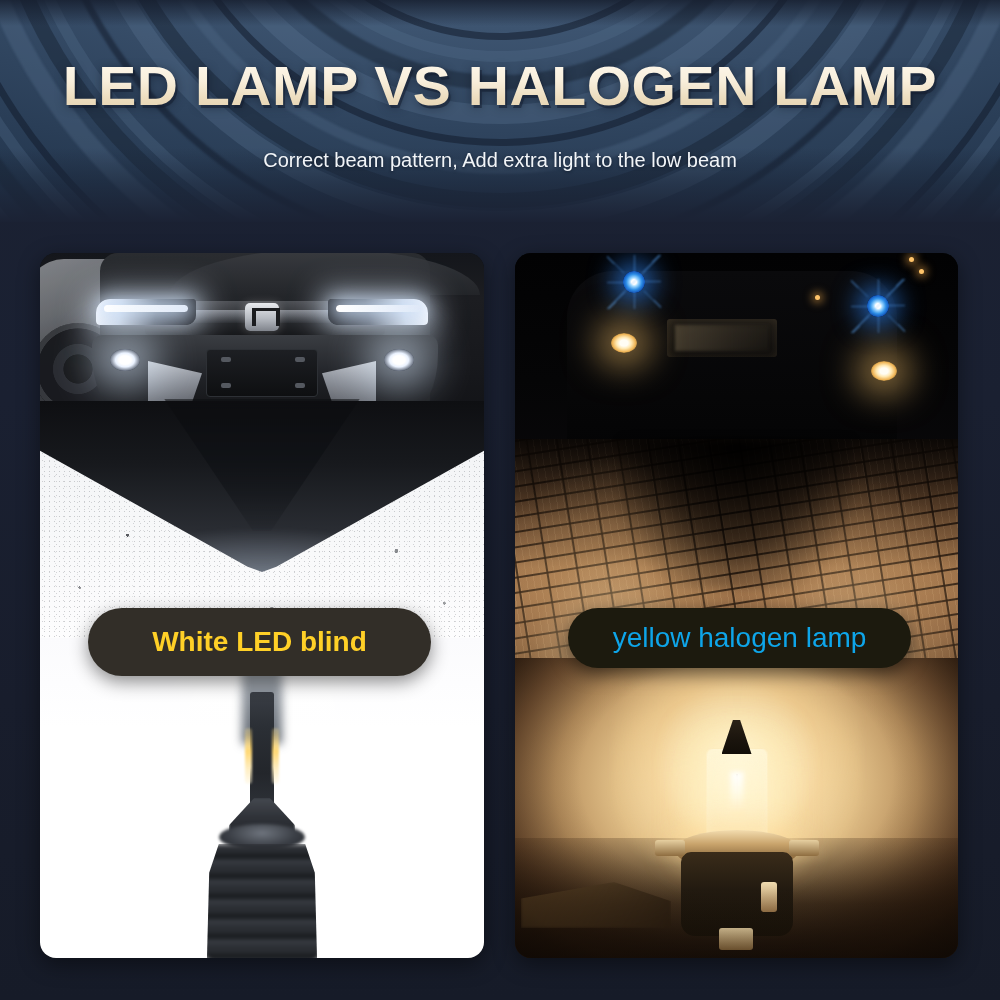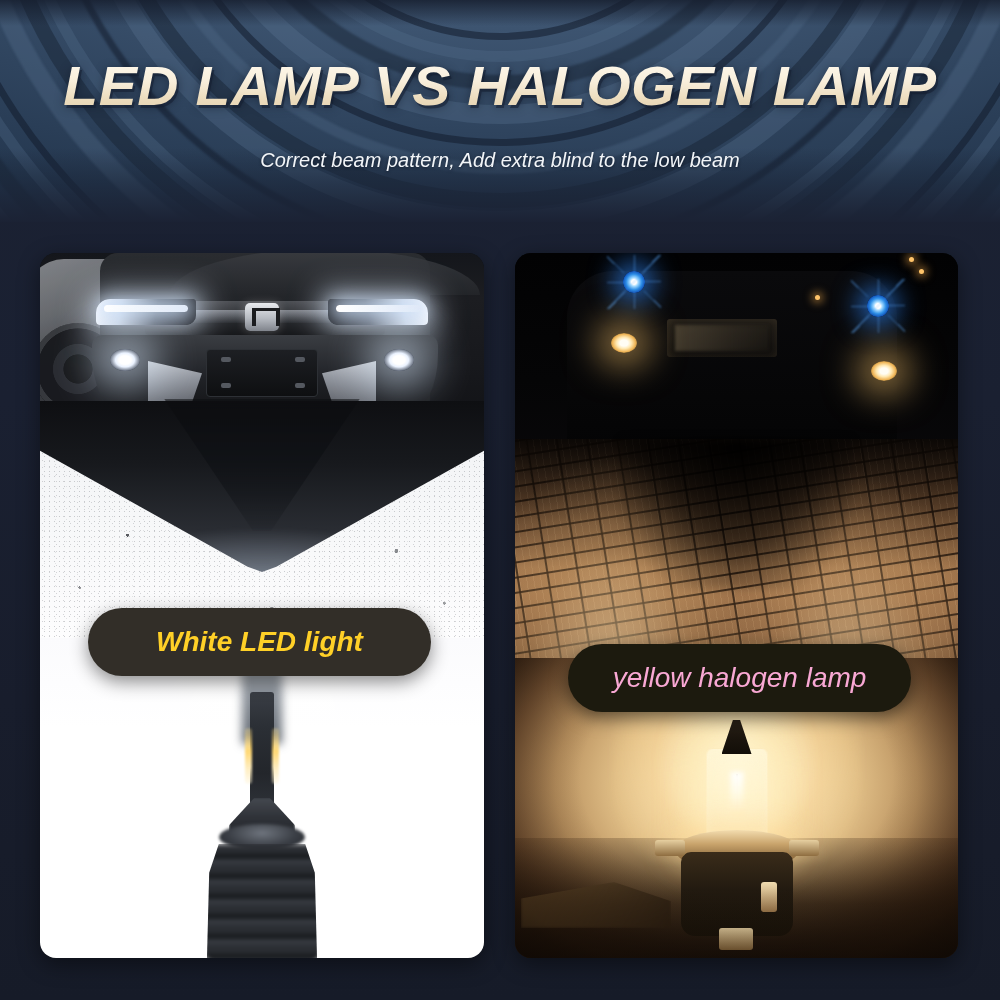--- a/index.html
+++ b/index.html
@@ -10,21 +10,20 @@
     position:relative;
   }
 
   
   .page {
     position:absolute; inset:0;
     width:1000px; height:1000px;
     background:
       linear-gradient(180deg,#1b2234 0%,#1a2031 40%,#181d2c 70%,#161b28 100%);
     overflow:hidden;
-    font-style:italic;
   }
 
   
   .banner {
     position:absolute; left:0; top:0; width:1000px; height:222px;
     overflow:hidden;
     background:
       radial-gradient(130% 190% at 50% -40%, #4a627d 0%, #3d5470 28%, #2f445e 52%, #253850 72%, #1e2c41 100%);
   }
   
@@ -468,23 +467,23 @@
     white-space:nowrap;
   }
   .badge-led {
     left:88px; top:608px; width:343px; height:68px;
     background:#322e28;
     color:#ffd027;
     font-size:28px;
     box-shadow:0 6px 18px rgba(0,0,0,.45);
   }
   .badge-halogen {
-    left:568px; top:644px; width:343px; height:68px;
+    left:568px; top:608px; width:343px; height:60px;
     background:#1c1a0e;
-    color:#f9a8d4;
+    color:#0ea5e9;
     font-size:28px;
     font-weight:normal;
     box-shadow:0 6px 18px rgba(0,0,0,.55);
   }
 </style>
 </head>
 <body>
 
 <div class="page">
 
@@ -517,21 +516,21 @@
         <div class="arc" style="width: 1844px; height: 1844px; border-width: 7px; border-color: transparent rgba(19, 29, 44, 0.55) rgba(19, 29, 44, 0.55); filter: blur(0.4px);"></div>
         <div class="arc" style="width: 1888px; height: 1888px; border-width: 11px; border-color: transparent rgba(86, 113, 142, 0.3) rgba(86, 113, 142, 0.3); filter: blur(0.65px);"></div>
       </div>
     <div class="banner-fade-top"></div>
     <div class="banner-fade"></div>
   </div>
 
   <div class="title">LED LAMP VS HALOGEN LAMP</div>
 
   <div class="subtitle">
-    <span>Correct beam pattern, Add extra blind to the low beam</span>
+    <span>Correct beam pattern, Add extra light to the low beam</span>
   </div>
 
   <div class="panels">
 
     <div class="panel panel-left">
       <div class="led-scene">
 
         <div class="led-night">
           <div class="bg-car"></div>
           <div class="fence"></div>
@@ -609,16 +608,16 @@
           <div class="base-tab r"></div>
           <div class="base-slot"></div>
           <div class="base-foot"></div>
           <div class="hal-vignette"></div>
         </div>
 
       </div>
     </div>
   </div>
 
-  <div class="badge badge-led">White LED light</div>
+  <div class="badge badge-led">White LED blind</div>
   <div class="badge badge-halogen">yellow halogen lamp</div>
 
 </div>
 
 </body></html>

